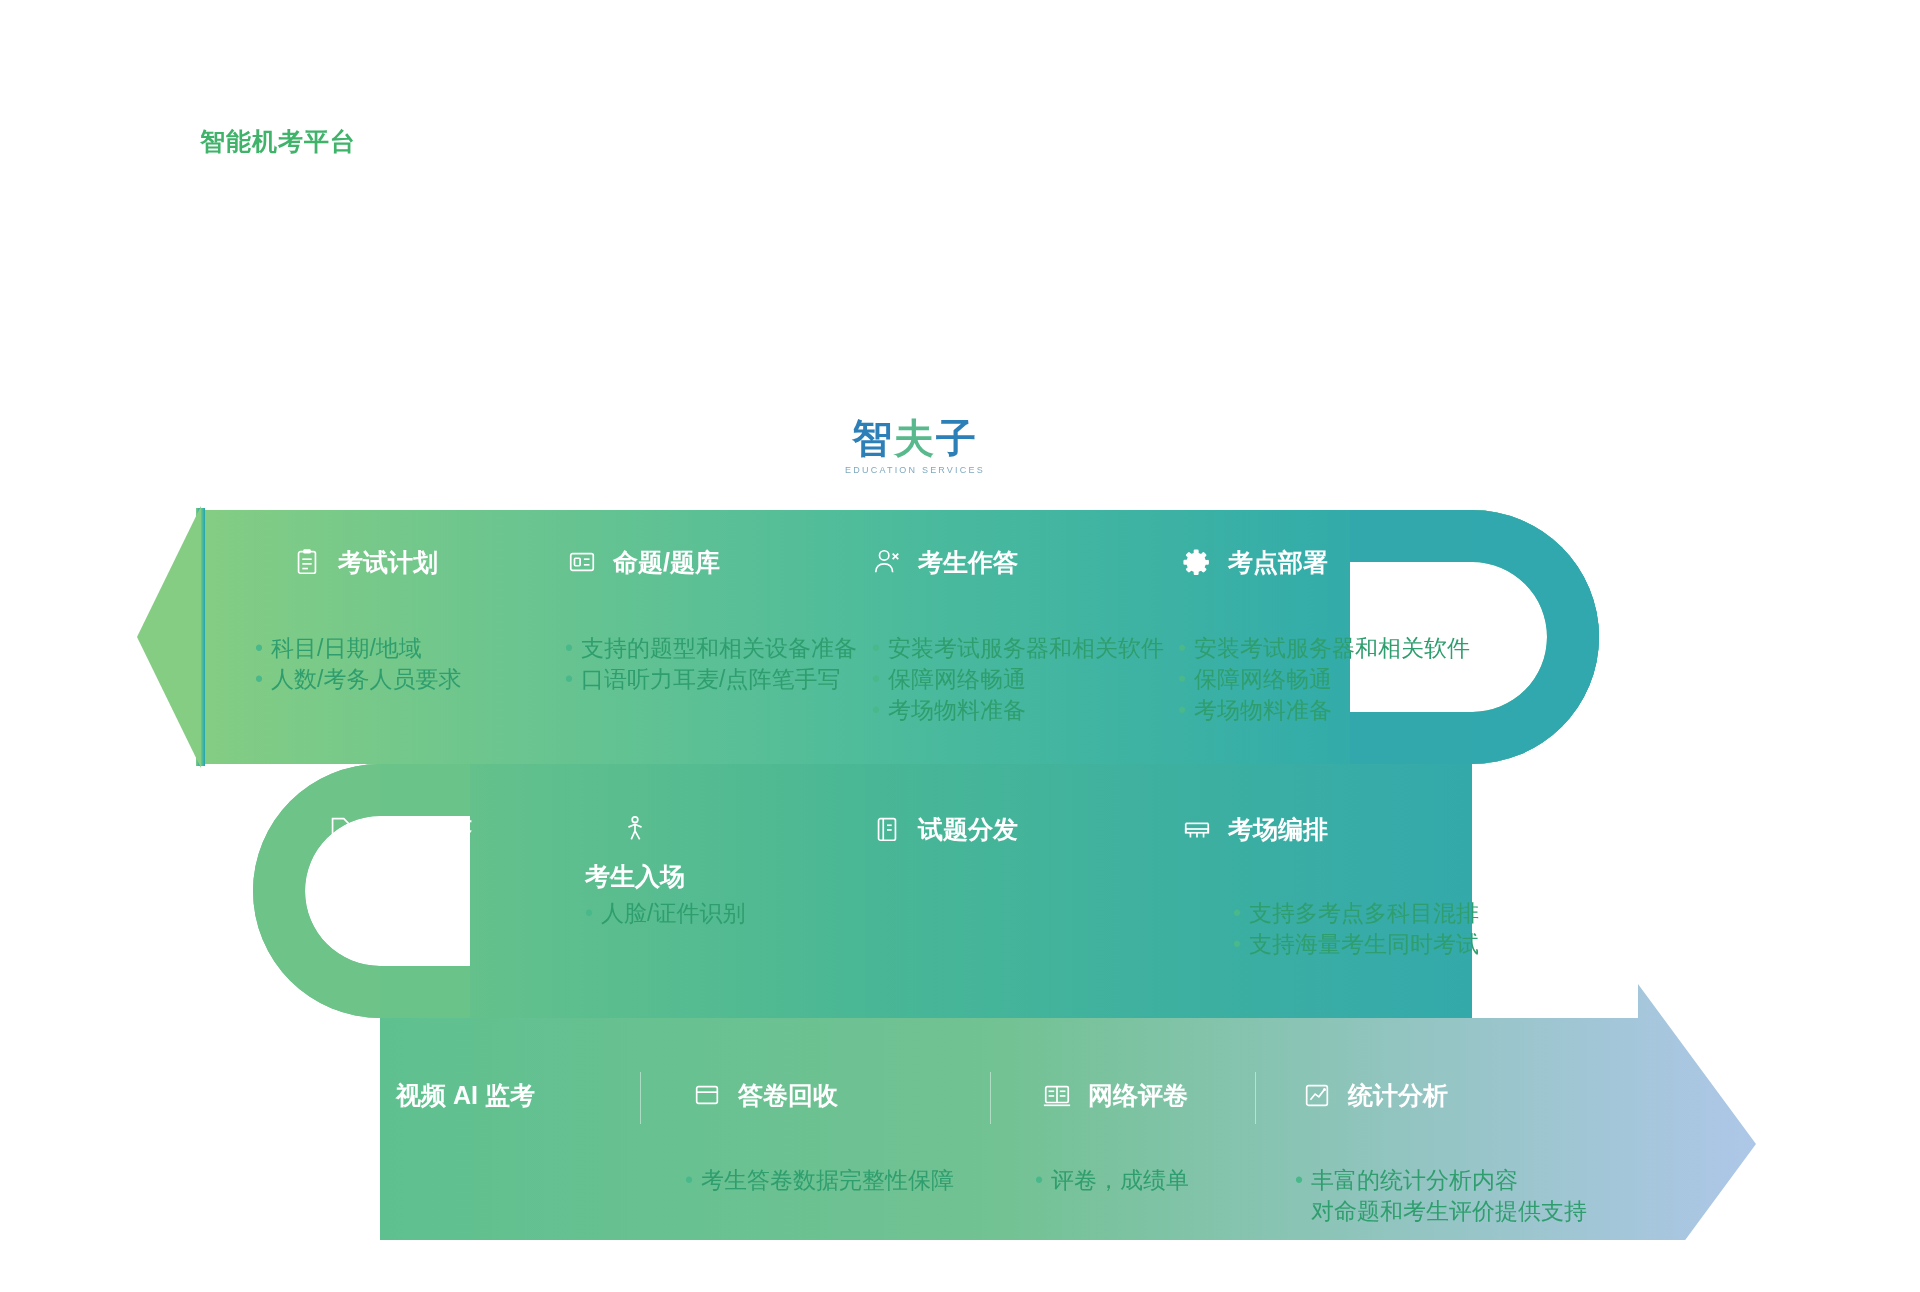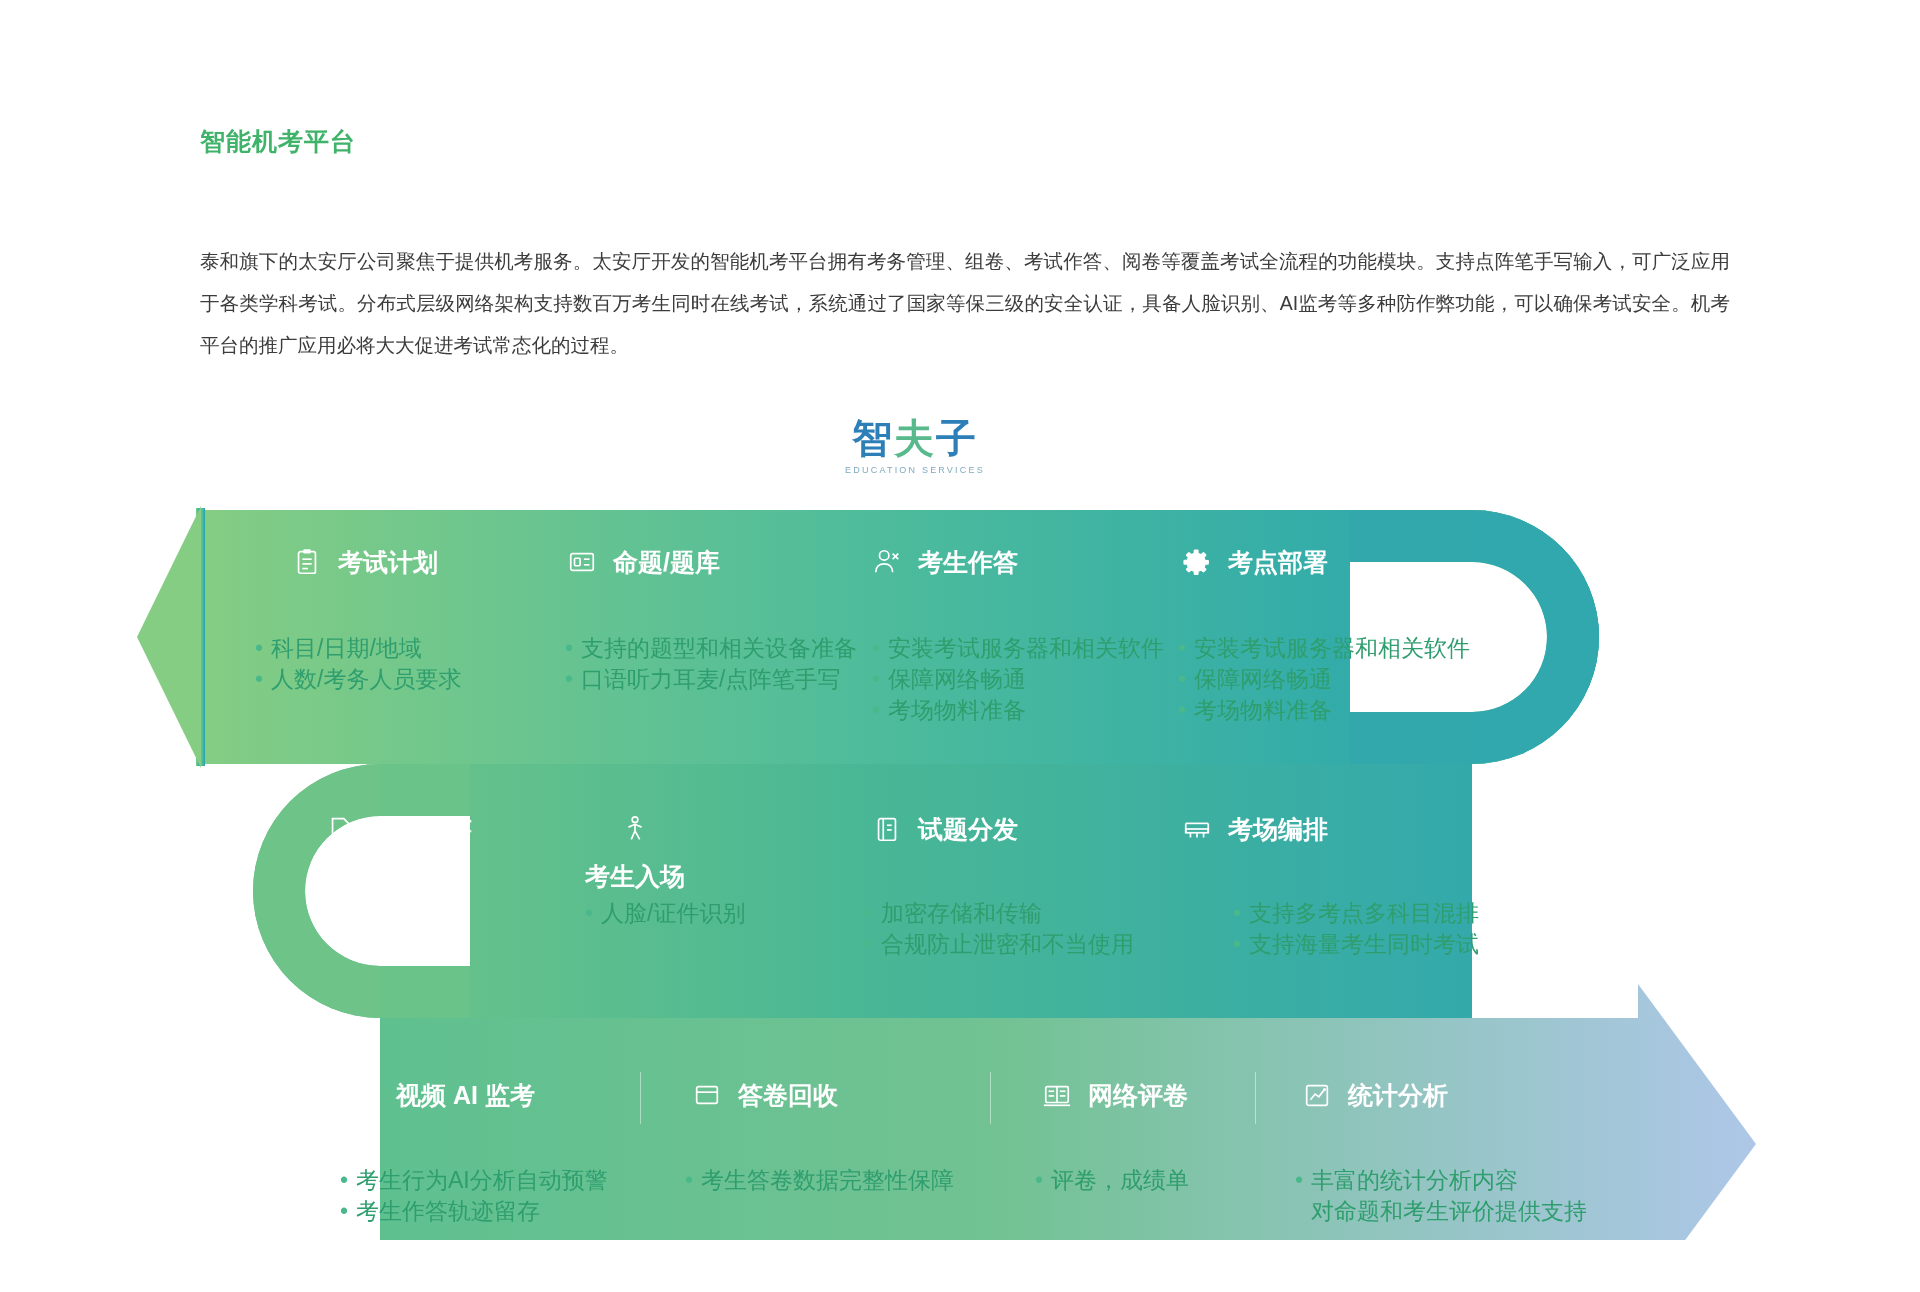--- a/index.html
+++ b/index.html
@@ -126,21 +126,20 @@
     background: rgba(255,255,255,0.45);
   }
 </style>
 </head>
 <body>
 
 <div class="page">
 
   <div class="title">智能机考平台</div>
 
-  <div class="intro">泰和旗下的太安厅公司聚焦于提供机考服务。太安厅开发的智能机考平台拥有考务管理、组卷、考试作答、阅卷等覆盖考试全流程的功能模块。支持点阵笔手写输入，可广泛应用于各类学科考试。分布式层级网络架构支持数百万考生同时在线考试，系统通过了国家等保三级的安全认证，具备人脸识别、AI监考等多种防作弊功能，可以确保考试安全。机考平台的推广应用必将大大促进考试常态化的过程。</div>
 
   <div class="logo">
     <div class="logo-main"><span>智</span><span class="g">夫</span><span>子</span></div>
     <div class="logo-sub">EDUCATION SERVICES</div>
   </div>
 
   <div class="ribbon-wrap">
     <svg width="1920" height="740" viewBox="0 0 1920 740" xmlns="http://www.w3.org/2000/svg">
       <defs>
         <linearGradient id="gradRibbon" x1="0" y1="0" x2="1" y2="0.65">
@@ -330,24 +329,20 @@
         <path d="M9 20v5M16 20v5M23 20v5"></path>
         <rect x="4" y="16" width="24" height="4"></rect>
       </svg>
     </span>
     <span>考场编排</span>
   </div>
 
   <div class="bullets" style="left:585px; top:898px;">
     <span class="b">人脸/证件识别</span>
   </div>
-  <div class="bullets" style="left:865px; top:898px;">
-    <span class="b">加密存储和传输</span>
-    <span class="b">合规防止泄密和不当使用</span>
-  </div>
   <div class="bullets" style="left:1233px; top:898px;">
     <span class="b">支持多考点多科目混排</span>
     <span class="b">支持海量考生同时考试</span>
   </div>
 
   <div class="head" style="left:348px; top:1078px;">
     <span class="ico">
       <svg viewBox="0 0 32 32" width="30" height="30" fill="none" stroke="#ffffff" stroke-width="1.8">
         <path d="M4 9V5h4M28 9V5h-4M4 23v4h4M28 23v4h-4"></path>
         <text x="16" y="21" font-size="12" fill="#ffffff" stroke="none" text-anchor="middle" font-family="Liberation Sans, sans-serif" font-weight="bold">AI</text>
@@ -385,24 +380,20 @@
     <span class="ico">
       <svg viewBox="0 0 32 32" width="30" height="30" fill="none" stroke="#ffffff" stroke-width="1.8">
         <rect x="5" y="6" width="22" height="21" rx="2"></rect>
         <polyline points="9,21 14,15 18,18 24,10"></polyline>
         <circle cx="24" cy="10" r="1.6" fill="#ffffff" stroke="none"></circle>
       </svg>
     </span>
     <span>统计分析</span>
   </div>
 
-  <div class="bullets" style="left:340px; top:1165px;">
-    <span class="b">考生行为AI分析自动预警</span>
-    <span class="b">考生作答轨迹留存</span>
-  </div>
   <div class="bullets" style="left:685px; top:1165px;">
     <span class="b">考生答卷数据完整性保障</span>
   </div>
   <div class="bullets" style="left:1035px; top:1165px;">
     <span class="b">评卷，成绩单</span>
   </div>
   <div class="bullets" style="left:1295px; top:1165px;">
     <span class="b">丰富的统计分析内容</span>
     <span class="b nodot">对命题和考生评价提供支持</span>
   </div>

